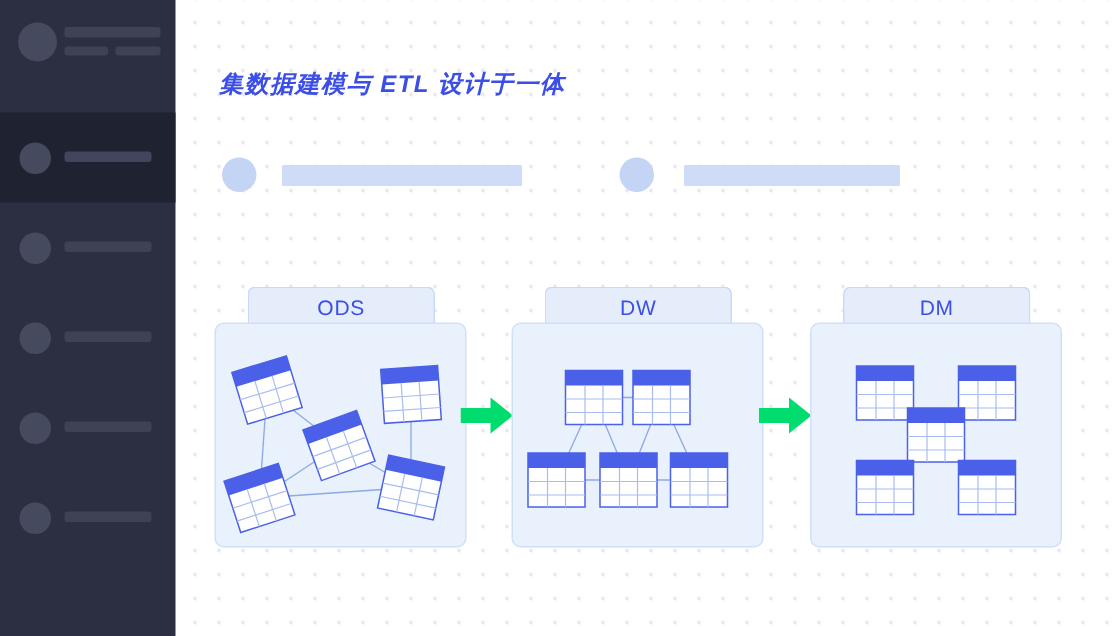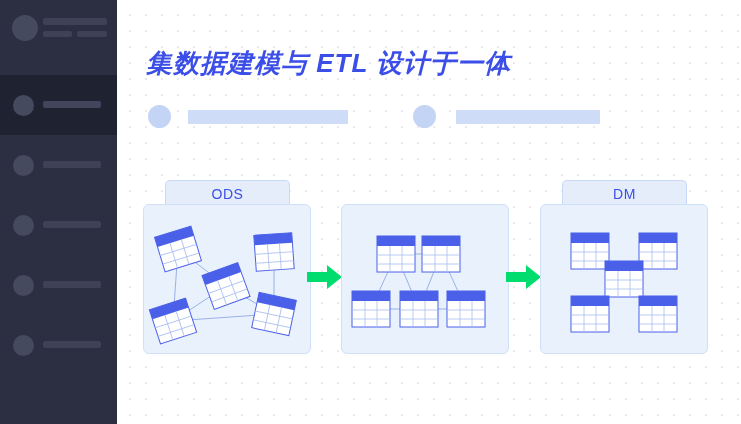--- a/index.html
+++ b/index.html
@@ -52,34 +52,34 @@
   .nav-bar {
     position: absolute; left: 43px; top: 26px;
     width: 58px; height: 7px; border-radius: 2px;
     background: #3d4256;
   }
   .nav-item.active .nav-bar { width: 58px; background: #41465c; }
 
   
   .title {
     position: absolute; left: 146px; top: 46px;
-    font-size: 26px; font-weight: bold; font-style: italic;
+    font-size: 16px; font-weight: bold; font-style: italic;
     color: #3b4ee8; letter-spacing: 1px; white-space: nowrap;
   }
 
   
   .ph-row { position: absolute; }
   .ph-circle {
     position: absolute; border-radius: 50%;
     background: #c3d4f5;
   }
   .ph-bar { position: absolute; background: #cfdcf7; border-radius: 1px; }
 
   
-  .panel { position: absolute; }
+  .panel { position: absolute; margin-top: 11px; }
   .panel-tab {
     position: absolute; left: 22px; top: 0;
     width: 125px; height: 26px;
     background: #e5edfb;
     border: 1px solid #c8daf7;
     border-bottom: none;
     border-radius: 5px 5px 0 0;
     display: flex; align-items: center; justify-content: center;
   }
   .panel-tab span {
@@ -219,20 +219,23 @@
         </g>
       </g>
     </svg>
   </div>
 
   <svg class="arrow" style="left:307px; top:264px;" viewBox="0 0 36 26">
     <path d="M0 8 H20 V1 L35 13 L20 25 V18 H0 Z" fill="#00dd6e"></path>
   </svg>
 
   <div class="panel" style="left:341px; top:180px; width:168px; height:174px;">
+    <div class="panel-tab">
+      <span>DW</span>
+    </div>
     <div class="panel-body"></div>
     <svg class="panel-svg" viewBox="0 0 168 150">
       <g stroke="#8fa9e6" stroke-width="0.9" fill="none">
         <line x1="55" y1="50" x2="100" y2="50"></line>
         <line x1="55" y1="50" x2="30" y2="105"></line>
         <line x1="55" y1="50" x2="78" y2="105"></line>
         <line x1="100" y1="50" x2="78" y2="105"></line>
         <line x1="100" y1="50" x2="125" y2="105"></line>
         <line x1="30" y1="105" x2="78" y2="105"></line>
         <line x1="78" y1="105" x2="125" y2="105"></line>

